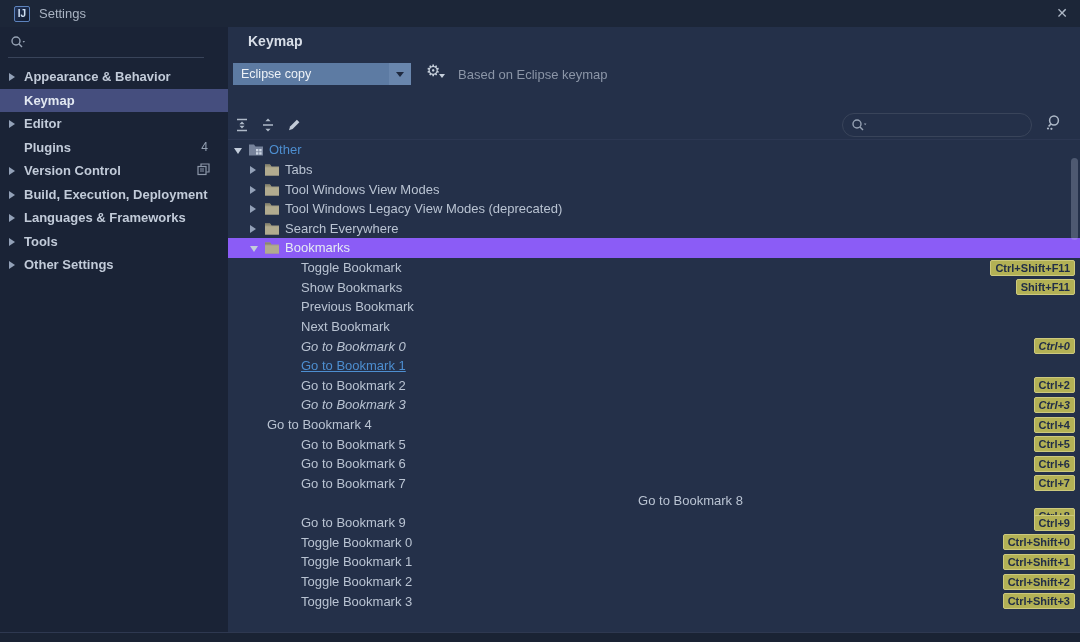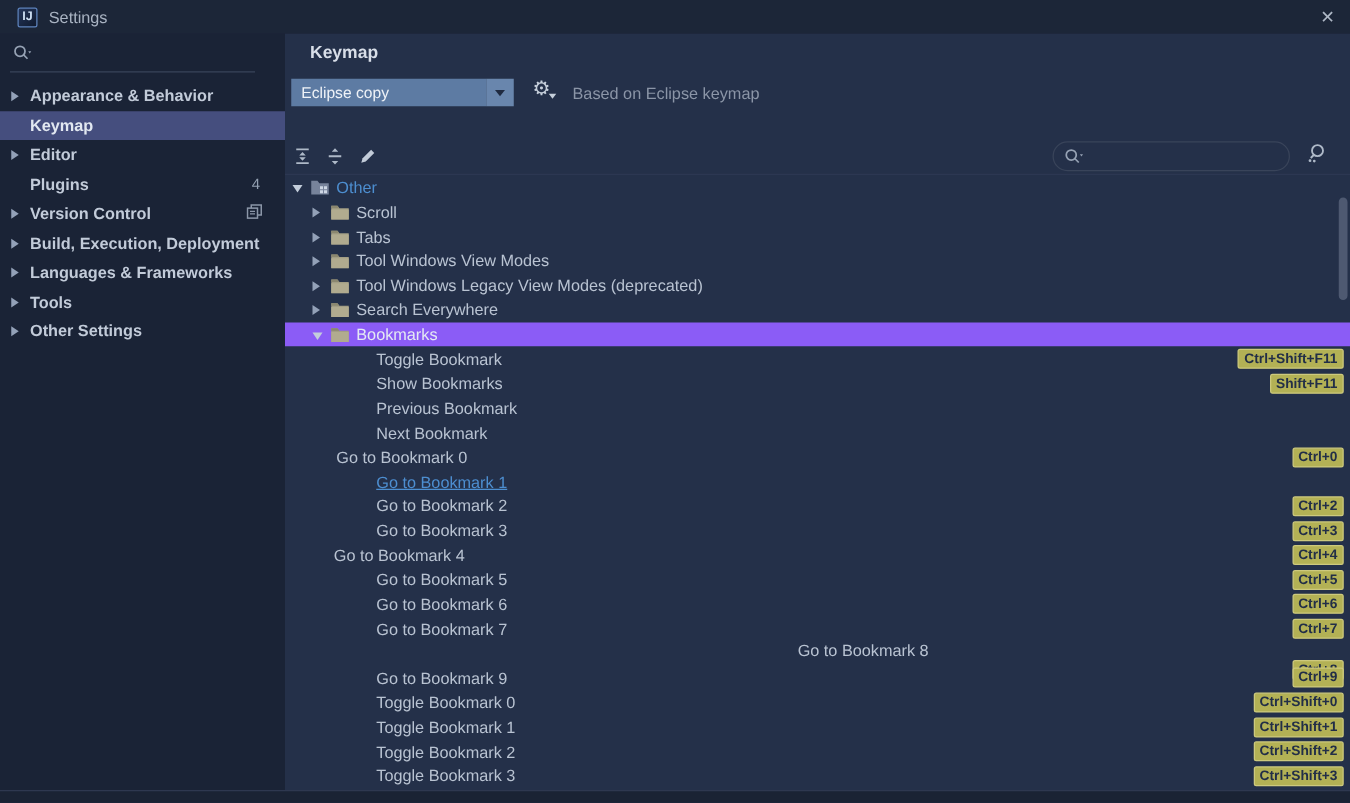--- a/index.html
+++ b/index.html
@@ -223,31 +223,20 @@
         </div>
         <div class="t-row" style="padding-left: 22px;">
           <span class="chev"><span class="tri-right"></span></span>
           <span class="icon">
             <svg width="16" height="13" viewBox="0 0 16 13">
               <path d="M1 1.5h5l1.5 2H15v9H1z" fill="#a39e85"></path>
               <path d="M1 1.5h5l1.5 2H1z" fill="#8b876f"></path>
               <path d="M1 4.5h14v8H1z" fill="#b1ab8f"></path>
             </svg>
           </span>
-          <span class="lbl">Scroll</span>
-        </div>
-        <div class="t-row" style="padding-left: 22px;">
-          <span class="chev"><span class="tri-right"></span></span>
-          <span class="icon">
-            <svg width="16" height="13" viewBox="0 0 16 13">
-              <path d="M1 1.5h5l1.5 2H15v9H1z" fill="#a39e85"></path>
-              <path d="M1 1.5h5l1.5 2H1z" fill="#8b876f"></path>
-              <path d="M1 4.5h14v8H1z" fill="#b1ab8f"></path>
-            </svg>
-          </span>
           <span class="lbl">Tabs</span>
         </div>
         <div class="t-row" style="padding-left: 22px;">
           <span class="chev"><span class="tri-right"></span></span>
           <span class="icon">
             <svg width="16" height="13" viewBox="0 0 16 13">
               <path d="M1 1.5h5l1.5 2H15v9H1z" fill="#a39e85"></path>
               <path d="M1 1.5h5l1.5 2H1z" fill="#8b876f"></path>
               <path d="M1 4.5h14v8H1z" fill="#b1ab8f"></path>
             </svg>
@@ -294,32 +283,32 @@
         <div class="t-row" style="padding-left: 73px;">
           <span class="lbl">Show Bookmarks</span>
           <span class="shortcut">Shift+F11</span>
         </div>
         <div class="t-row" style="padding-left: 73px;">
           <span class="lbl">Previous Bookmark</span>
         </div>
         <div class="t-row" style="padding-left: 73px;">
           <span class="lbl">Next Bookmark</span>
         </div>
-        <div class="t-row" style="padding-left: 41px;">
+        <div class="t-row" style="padding-left: 73px; font-style: italic;">
           <span class="lbl">Go to Bookmark 0</span>
           <span class="shortcut">Ctrl+0</span>
         </div>
         <div class="t-row" style="padding-left: 73px;">
           <span class="lbl modified underlined">Go to Bookmark 1</span>
         </div>
         <div class="t-row" style="padding-left: 73px;">
           <span class="lbl">Go to Bookmark 2</span>
           <span class="shortcut">Ctrl+2</span>
         </div>
-        <div class="t-row" style="padding-left: 73px;">
+        <div class="t-row" style="padding-left: 73px; font-style: italic;">
           <span class="lbl">Go to Bookmark 3</span>
           <span class="shortcut">Ctrl+3</span>
         </div>
         <div class="t-row" style="padding-left: 39px;">
           <span class="lbl">Go to Bookmark 4</span>
           <span class="shortcut">Ctrl+4</span>
         </div>
         <div class="t-row" style="padding-left: 73px;">
           <span class="lbl">Go to Bookmark 5</span>
           <span class="shortcut">Ctrl+5</span>

